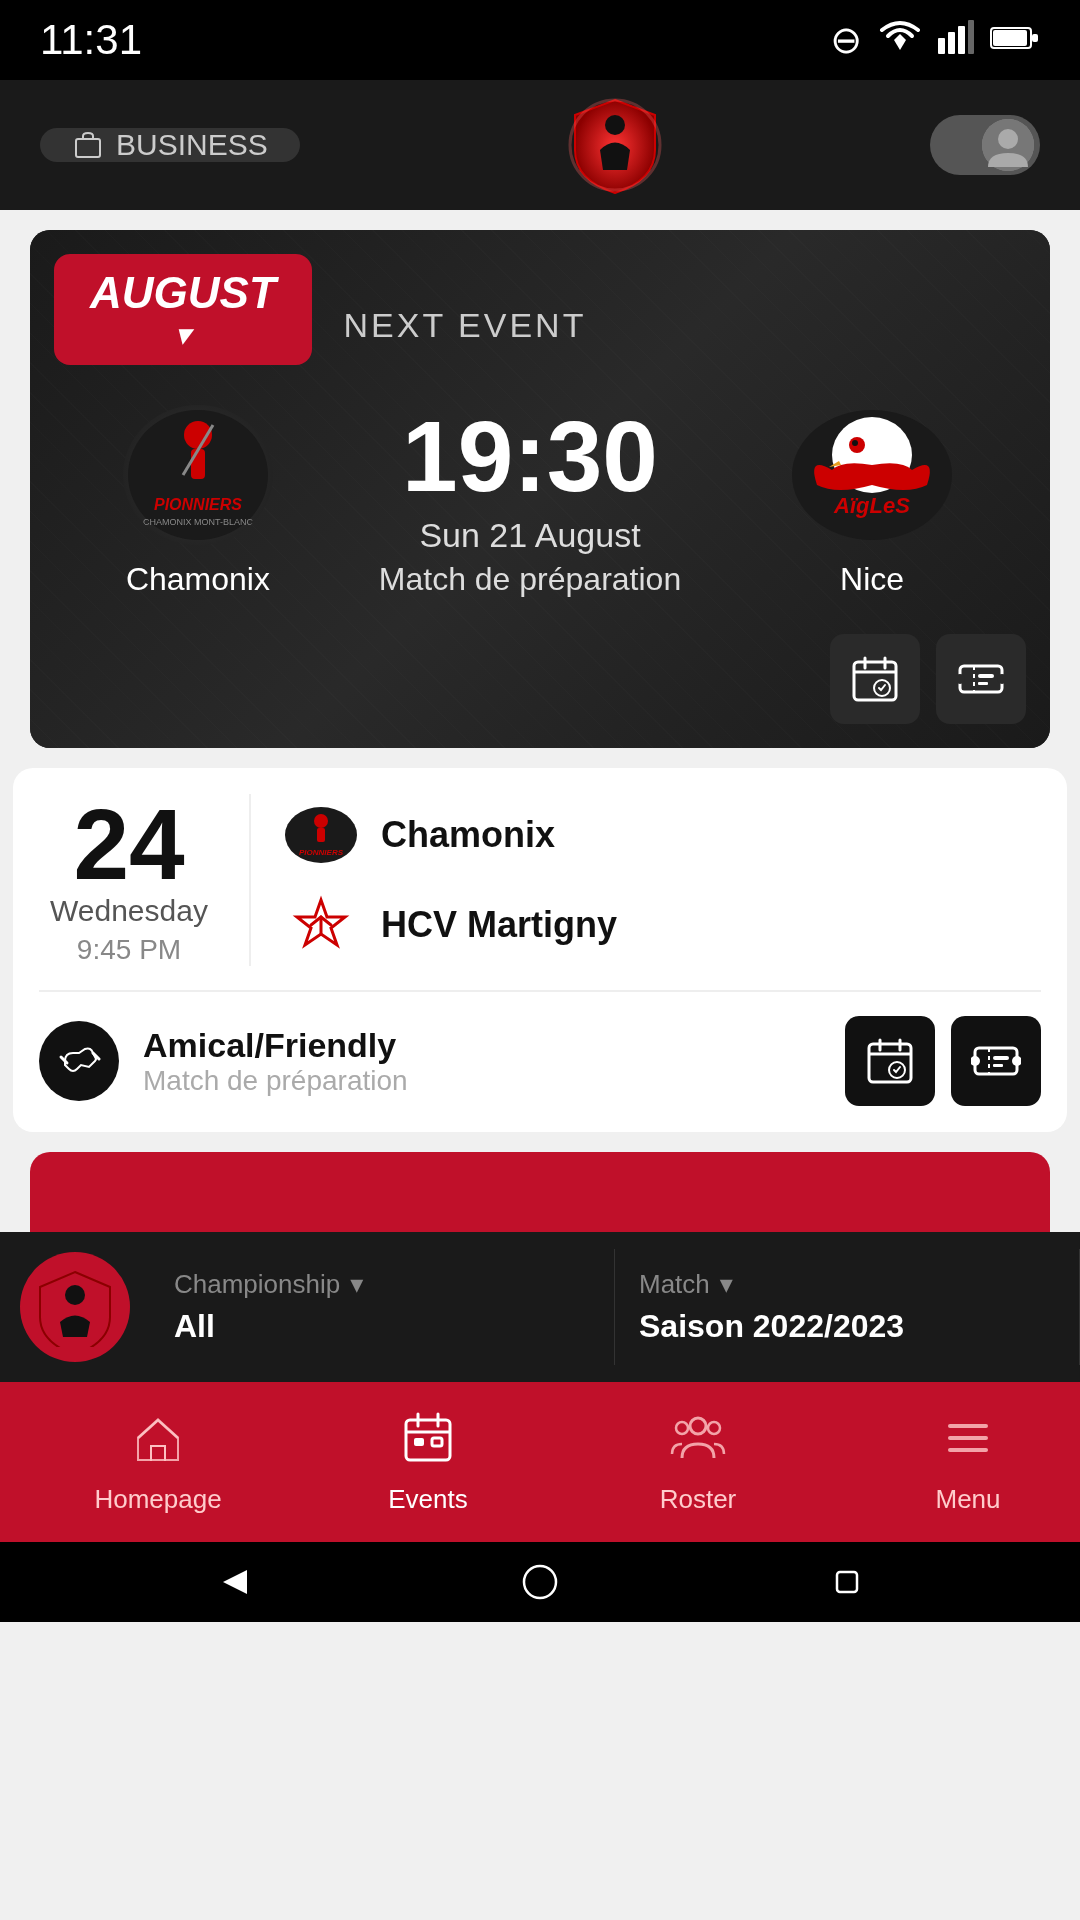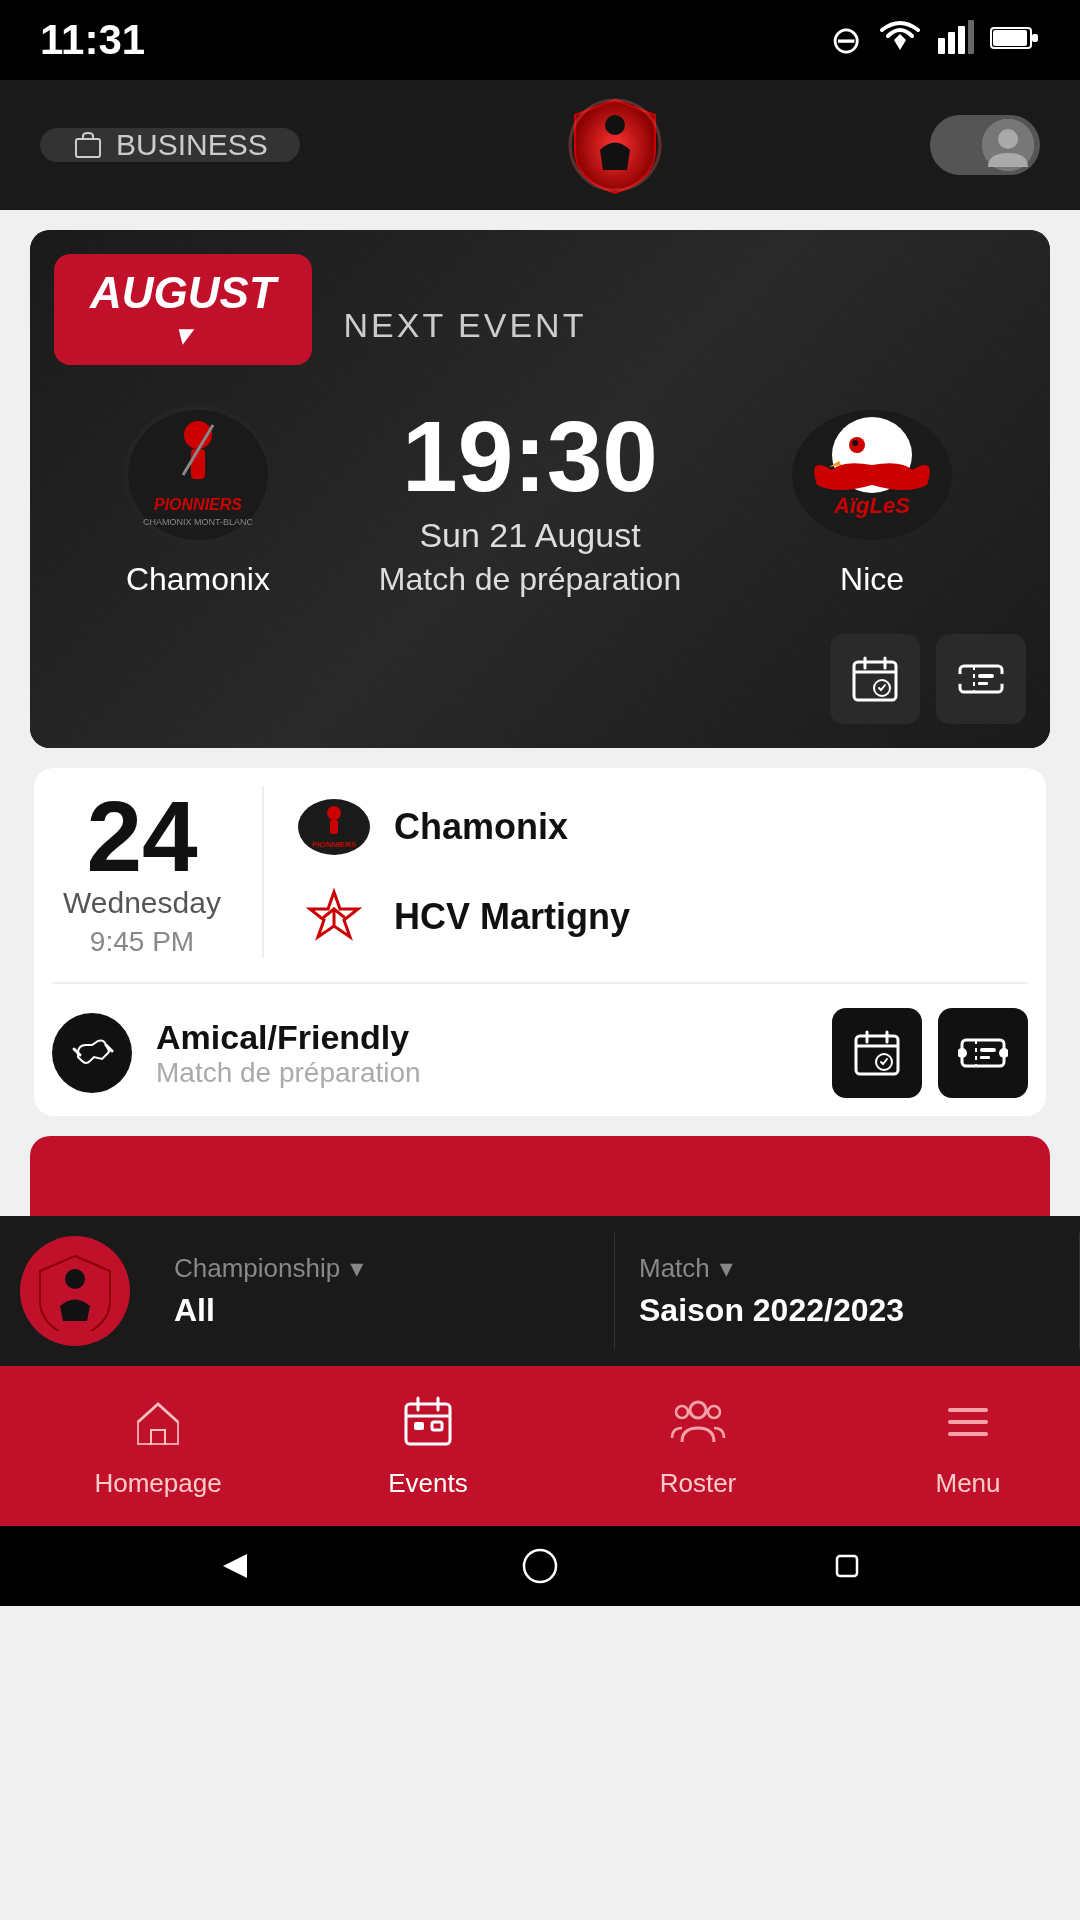--- a/index.html
+++ b/index.html
@@ -17,21 +17,21 @@
       background: #000;
       color: #fff;
       display: flex;
       justify-content: space-between;
       align-items: center;
       padding: 18px 40px;
       height: 80px;
     }
     .status-time {
       font-size: 42px;
-      font-weight: bold;
+      font-weight: normal;
     }
     .status-icons {
       display: flex;
       align-items: center;
       gap: 16px;
     }
     .status-icons span {
       font-size: 36px;
     }
 
@@ -176,24 +176,24 @@
     }
     .action-btn svg {
       width: 50px;
       height: 50px;
       fill: #fff;
     }
 
     
     .schedule-card {
       background: #fff;
-      margin: 10px 34px 20px;
+      margin: 10px 13px 20px;
       border-radius: 20px;
       overflow: hidden;
-      padding: 18px;
+      padding: 26px;
     }
     .schedule-row {
       display: flex;
       align-items: center;
       gap: 30px;
     }
     .date-block {
       min-width: 180px;
       text-align: center;
     }

